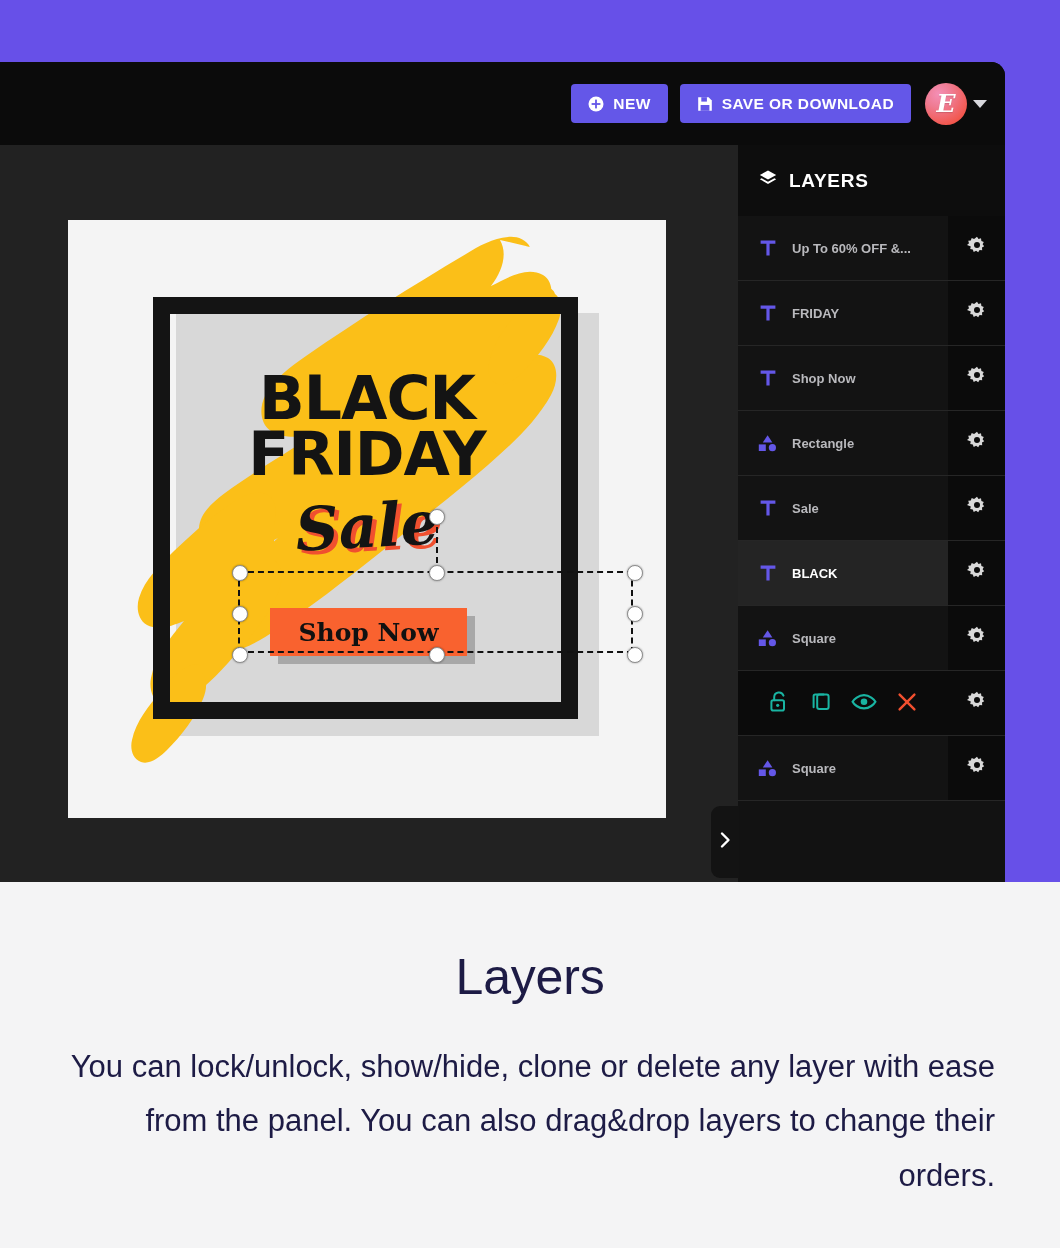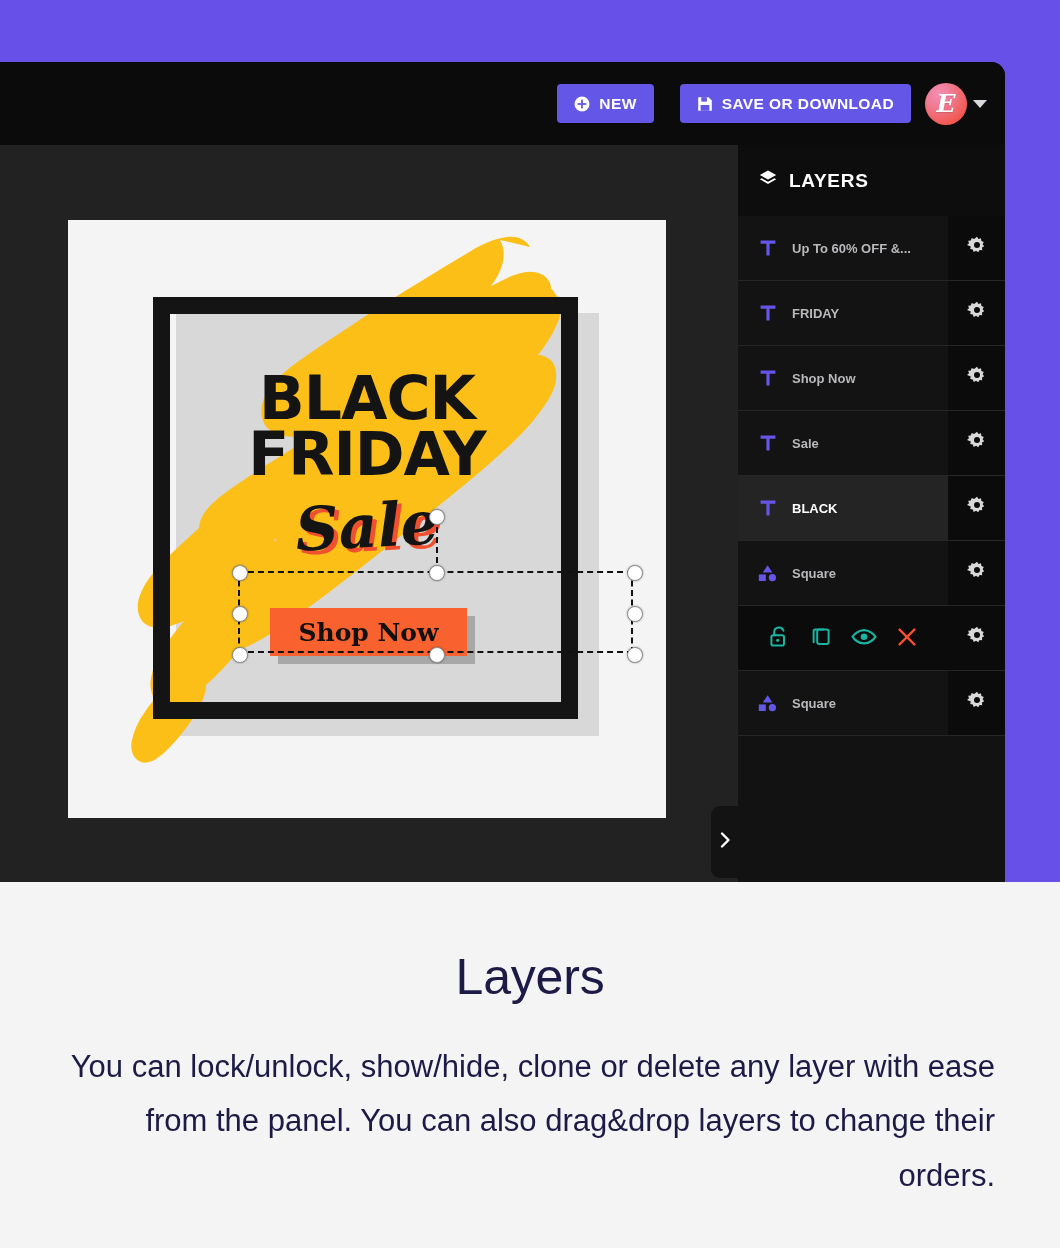--- a/index.html
+++ b/index.html
@@ -55,21 +55,21 @@
     border-radius: 4px;
     height: 39px;
     padding: 4px 17px;
     font-size: 15.5px;
     font-weight: bold;
     letter-spacing: 0.4px;
     cursor: pointer;
     font-family: "Liberation Sans", sans-serif;
     white-space: nowrap;
   }
-  .btn + .btn { margin-left: 26px; }
+  .btn + .btn { margin-left: 12px; }
 
   .btn svg { display: block; }
 
   .avatar-wrap {
     display: flex;
     align-items: center;
     gap: 6px;
     margin-left: 14px;
     cursor: pointer;
   }
@@ -492,20 +492,38 @@
             </div>
           </div>
           <div class="layer-row">
             <div class="layer-main">
               <span class="layer-type-icon">
                 <svg width="18" height="18" viewBox="0 0 18 18">
                   <path d="M1.6 1.6h14.8v3.1h-5.8v11.7H7.4V4.7H1.6z" fill="#6457e8"></path>
                 </svg>
               </span>
               <span class="layer-label">Shop Now</span>
+            </div>
+            <div class="layer-gear">
+              <span><svg width="20" height="20" viewBox="0 0 20 20">
+                  <path d="M10 0.8l1.5 2.1 2.5-.6.4 2.6 2.4 1-1.2 2.3 1.6 2-2.2 1.4.2 2.6-2.6-.1-1.4 2.2-2.1-1.5-2.4 1.1-.9-2.5-2.6-.5.6-2.5L0 8.9l2-1.7-.8-2.5 2.6-.3.9-2.4 2.4 1z" fill="#d8d8d8"></path>
+                  <circle cx="10" cy="9" r="3" fill="#0b0b0b"></circle>
+                </svg></span>
+            </div>
+          </div>
+          <div class="layer-row">
+            <div class="layer-main">
+              <span class="layer-type-icon">
+                <svg width="20" height="18" viewBox="0 0 20 18">
+                  <path d="M9.6 1.2 14.4 8.4H4.8z" fill="#6457e8"></path>
+                  <rect x="0.8" y="10.4" width="7" height="6.6" fill="#6457e8"></rect>
+                  <circle cx="14.4" cy="13.7" r="3.6" fill="#6457e8"></circle>
+                </svg>
+              </span>
+              <span class="layer-label">Rectangle</span>
             </div>
             <div class="layer-gear">
               <span><svg width="20" height="20" viewBox="0 0 20 20">
                   <path d="M10 0.8l1.5 2.1 2.5-.6.4 2.6 2.4 1-1.2 2.3 1.6 2-2.2 1.4.2 2.6-2.6-.1-1.4 2.2-2.1-1.5-2.4 1.1-.9-2.5-2.6-.5.6-2.5L0 8.9l2-1.7-.8-2.5 2.6-.3.9-2.4 2.4 1z" fill="#d8d8d8"></path>
                   <circle cx="10" cy="9" r="3" fill="#0b0b0b"></circle>
                 </svg></span>
             </div>
           </div>
           <div class="layer-row">
             <div class="layer-main">

